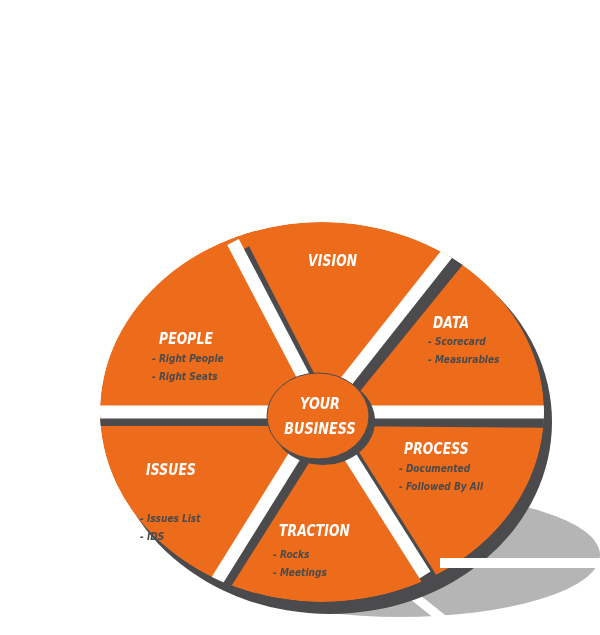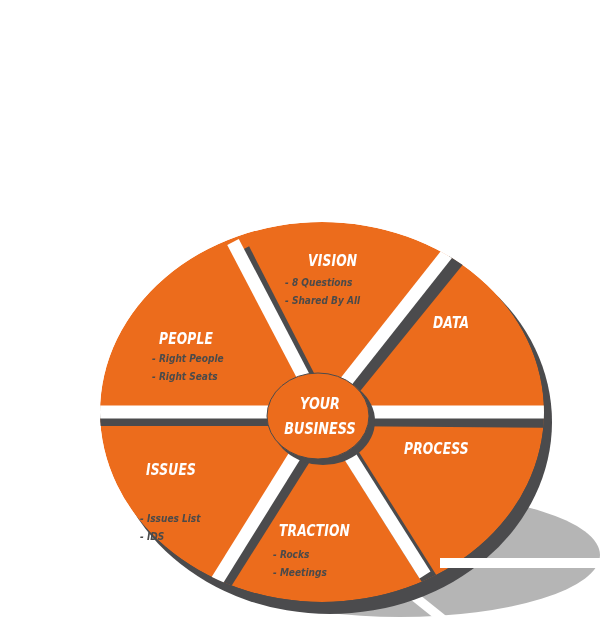--- a/index.html
+++ b/index.html
@@ -65,31 +65,35 @@
   </svg>
 
   <div class="label center-text" style="left:270px; top:392px;">
     <div>YOUR</div>
     <div>BUSINESS</div>
   </div>
 
   <div class="label" style="left:308px; top:252px;">
     <div class="head">VISION</div>
   </div>
-  <div class="label" style="left:285px; top:274px;">
-    <div class="item">- 8 Questions</div>
-    <div class="item">- Shared By All</div>
-  </div>
 
   <div class="label" style="left:433px; top:314px;">
     <div class="head">DATA</div>
   </div>
+  <div class="label" style="left:428px; top:333px;">
+    <div class="item">- Scorecard</div>
+    <div class="item">- Measurables</div>
+  </div>
 
   <div class="label" style="left:404px; top:440px;">
     <div class="head">PROCESS</div>
+  </div>
+  <div class="label" style="left:399px; top:460px;">
+    <div class="item">- Documented</div>
+    <div class="item">- Followed By All</div>
   </div>
 
   <div class="label" style="left:279px; top:522px;">
     <div class="head">TRACTION</div>
   </div>
   <div class="label" style="left:273px; top:546px;">
     <div class="item">- Rocks</div>
     <div class="item">- Meetings</div>
   </div>
 

